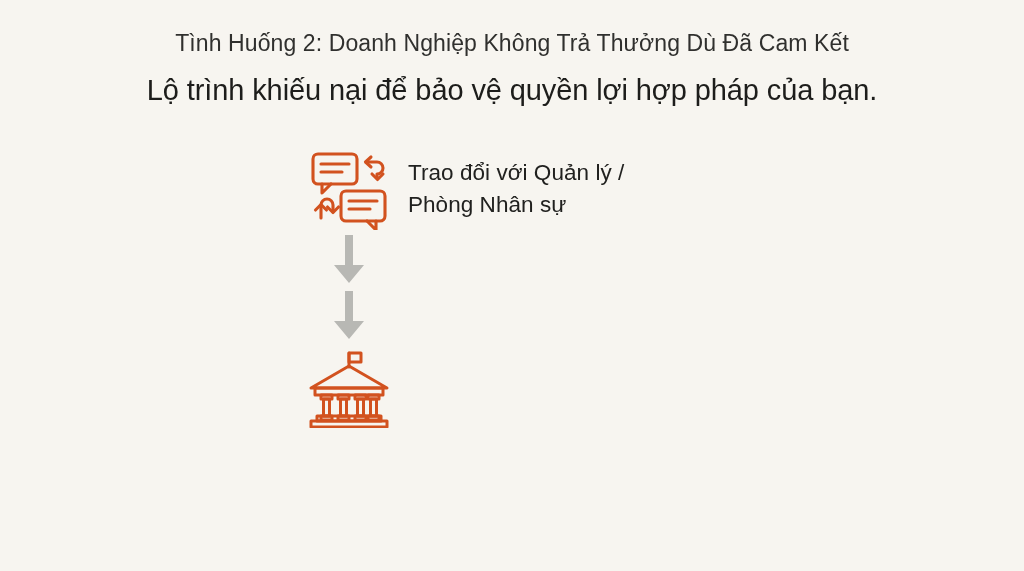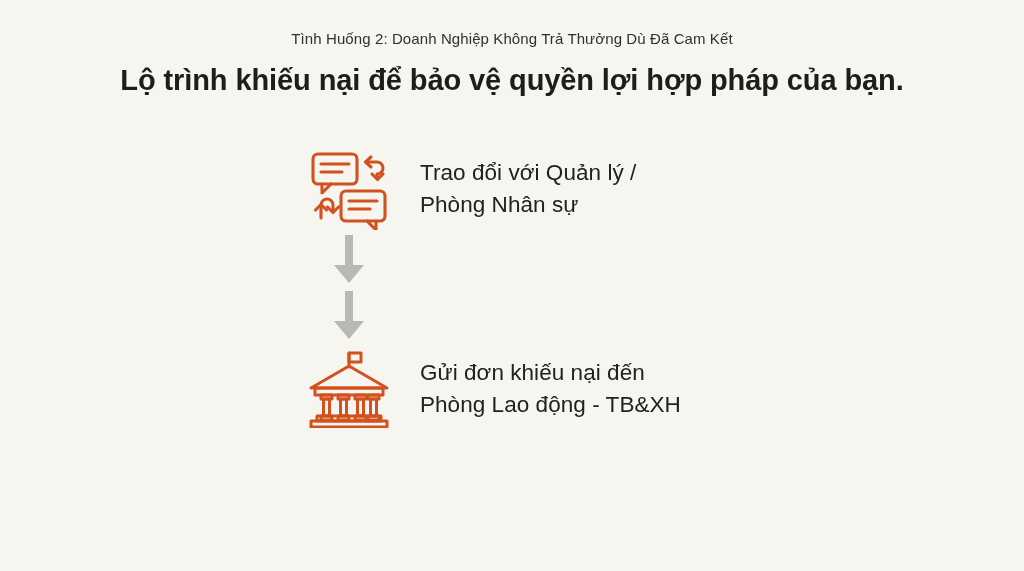--- a/index.html
+++ b/index.html
@@ -23,48 +23,48 @@
 
   
   .header {
     position: absolute;
     top: 30px;
     left: 0;
     right: 0;
     text-align: center;
   }
   .subtitle {
-    font-size: 15px;
+    font-size: 23px;
     font-weight: 400;
     color: #30302e;
     letter-spacing: 0.1px;
     line-height: 1.2;
     margin: 0;
   }
   .title {
     font-size: 29px;
-    font-weight: 700;
+    font-weight: 400;
     color: #1d1d1b;
     letter-spacing: -0.1px;
     line-height: 1.25;
     margin: 14px 0 0 0;
   }
 
   
   .flow {
     position: absolute;
     top: 146px;
     left: 306px;
     width: 560px;
   }
 
   .step {
     display: flex;
     align-items: center;
-    gap: 28px;
+    gap: 16px;
   }
   .step-icon {
     width: 86px;
     min-width: 86px;
     height: 86px;
     display: flex;
     align-items: center;
     justify-content: center;
   }
   .step-icon svg { display: block; }
@@ -169,18 +169,16 @@
           <rect x="49" y="66" width="11" height="4"></rect>
 
           <rect x="62" y="45" width="11" height="4"></rect>
           <rect x="64.5" y="49" width="6" height="17"></rect>
           <rect x="62" y="66" width="11" height="4"></rect>
 
           <rect x="11" y="66" width="64" height="5"></rect>
           <rect x="5" y="71" width="76" height="6"></rect>
         </svg>
       </div>
-      <div class="step-label">Gửi đơn khiếu nại đến
-Phòng Lao động - TB&amp;XH</div>
     </div>
 
   </div>
 </div>
 
 </body></html>

